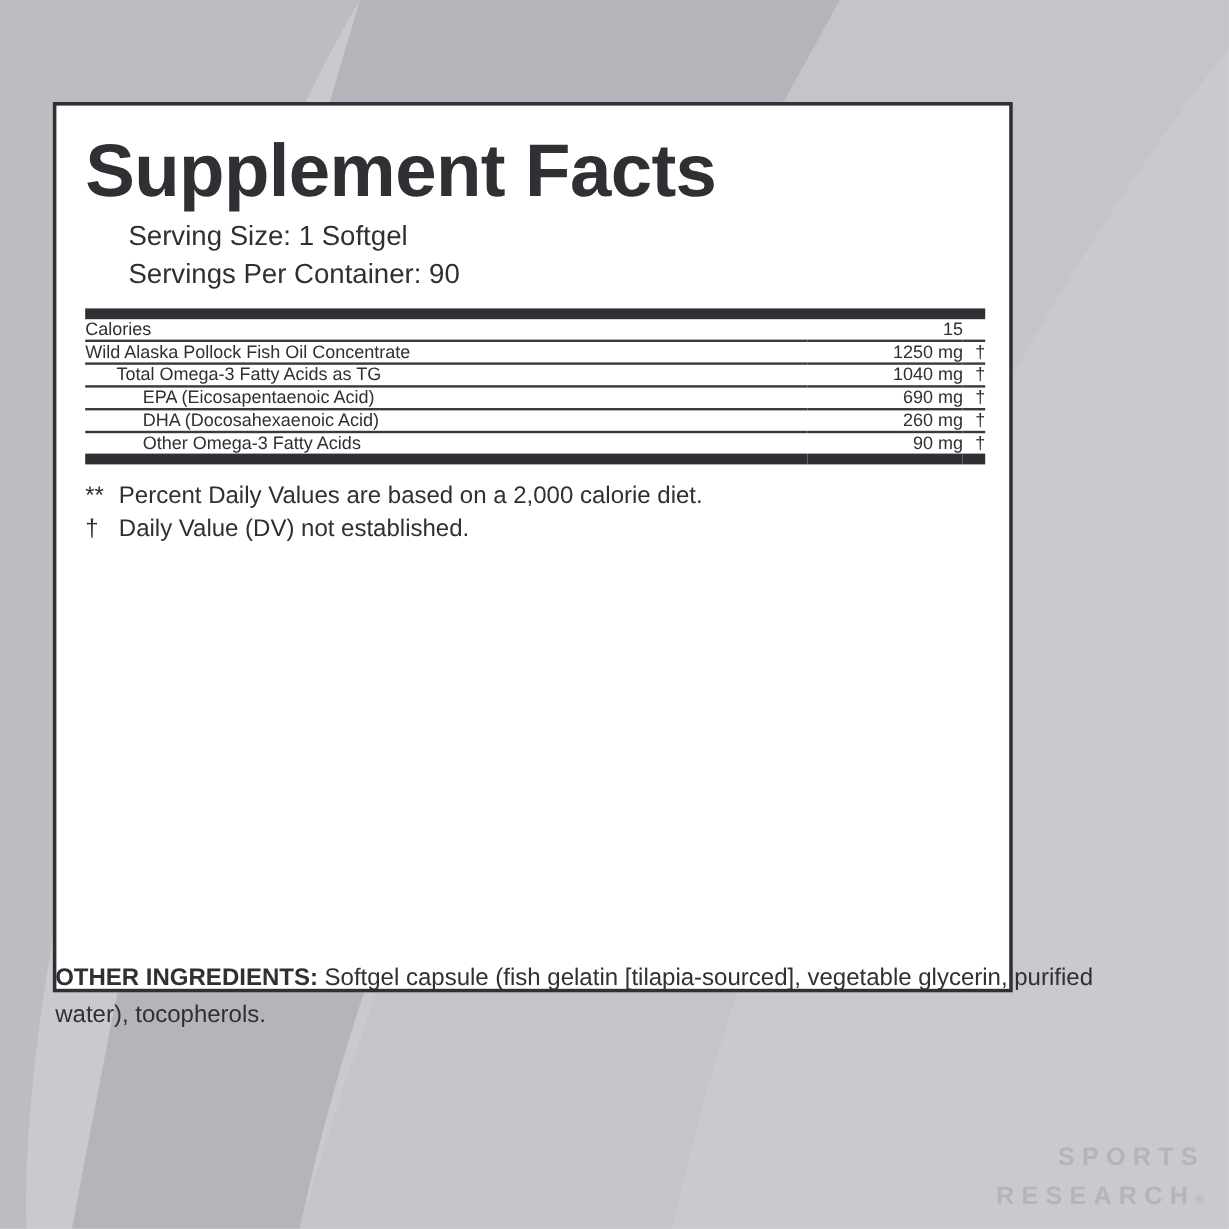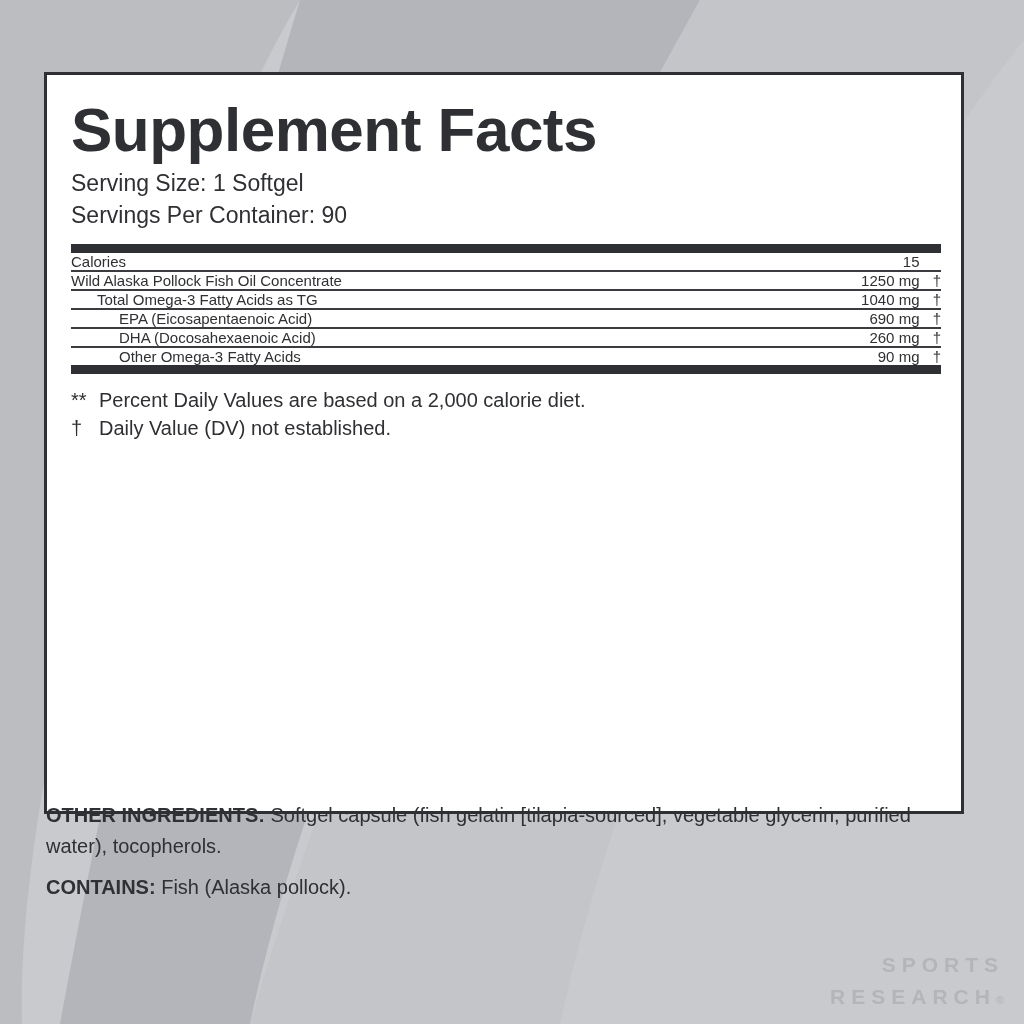--- a/index.html
+++ b/index.html
@@ -18,22 +18,22 @@
   #bg-shapes {
     position: absolute;
     inset: 0;
     width: 1024px;
     height: 1024px;
     z-index: 0;
   }
   #panel {
     position: absolute;
     left: 44px;
-    top: 72px;
-    width: 920px;
+    top: 85px;
+    width: 800px;
     height: 742px;
     background: #ffffff;
     border: 3px solid #2f3033;
     box-sizing: border-box;
     z-index: 2;
   }
   #inner {
     position: absolute;
     left: 24px;
     right: 20px;
@@ -45,20 +45,21 @@
     color: #2f3033;
     letter-spacing: -0.5px;
     line-height: 1.12;
     margin: 8px 0 4px 0;
     white-space: nowrap;
   }
   .serving-line {
     font-size: 23px;
     color: #2f3033;
     line-height: 1.38;
+    margin-left: 36px;
   }
   .rule-thick {
     height: 9px;
     background: #2f3033;
     margin-top: 12px;
   }
   table.facts {
     width: 100%;
     border-collapse: collapse;
     font-size: 23px;
@@ -192,19 +193,18 @@
       </span>
       <span class="fn">
         <span class="fn-mark">†</span><span>Daily Value (DV) not established.</span>
       </span>
     </div>
   </div>
 </div>
 
 <div id="below">
   <p><span class="bold-label">OTHER INGREDIENTS:</span><span> Softgel capsule (fish gelatin [tilapia-sourced], vegetable glycerin, purified water), tocopherols.</span></p>
-  <p><span class="bold-label">CONTAINS:</span><span> Fish (Alaska pollock).</span></p>
 </div>
 
 <div id="brand">
   <div>SPORTS</div>
   <div><span>RESEARCH</span><span class="reg">®</span></div>
 </div>
 
 </body></html>

